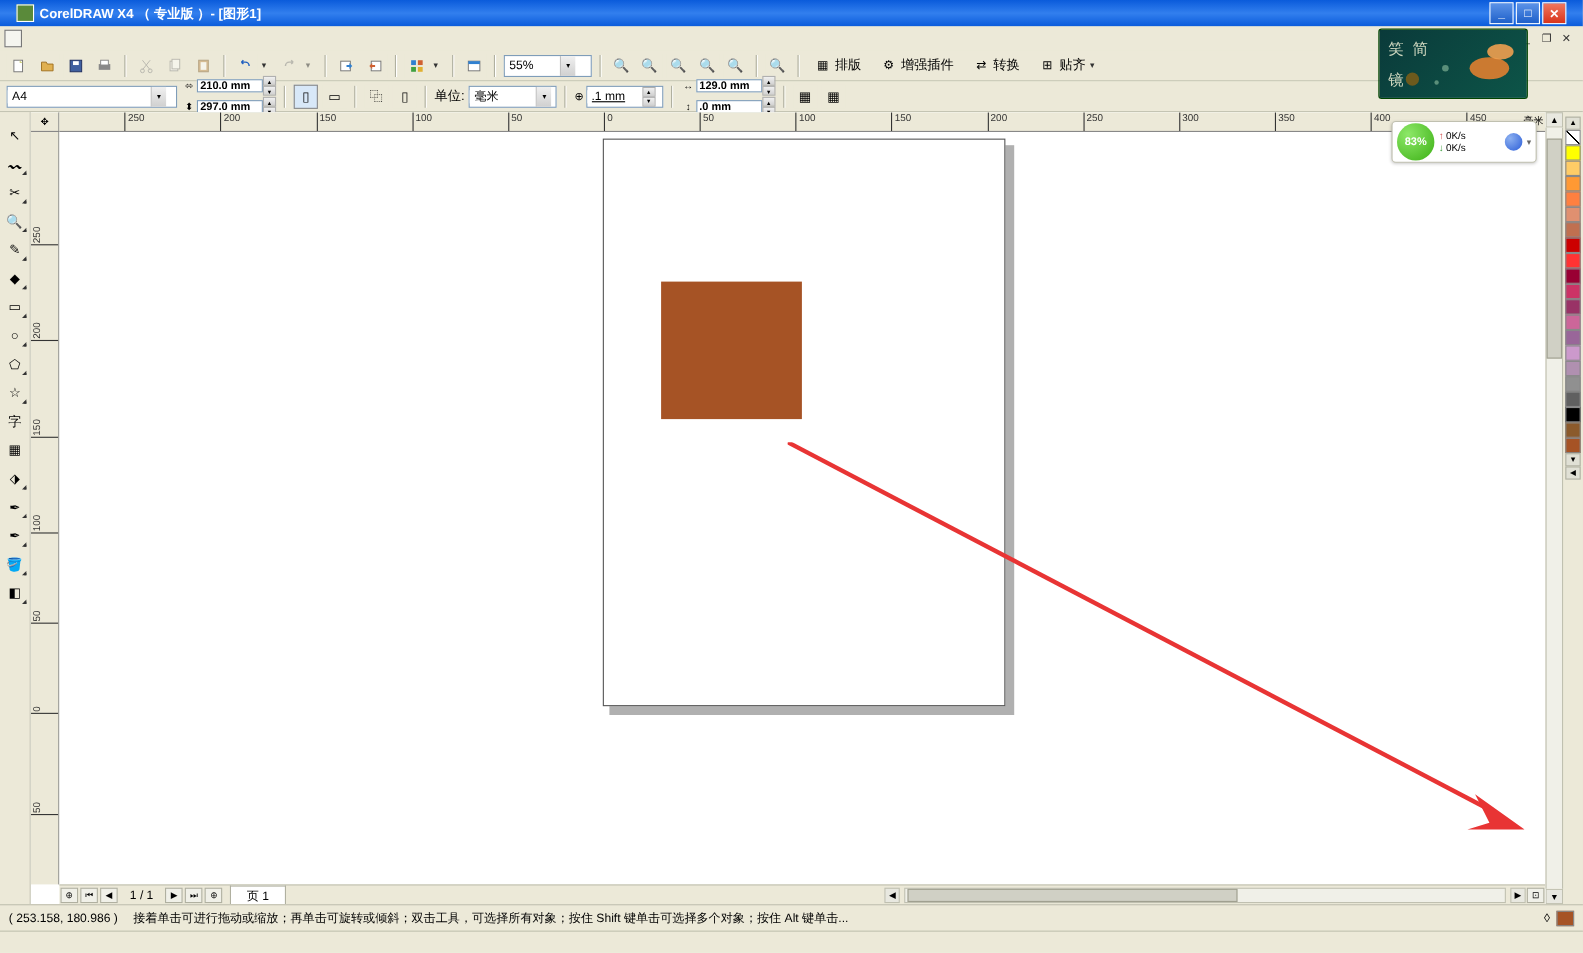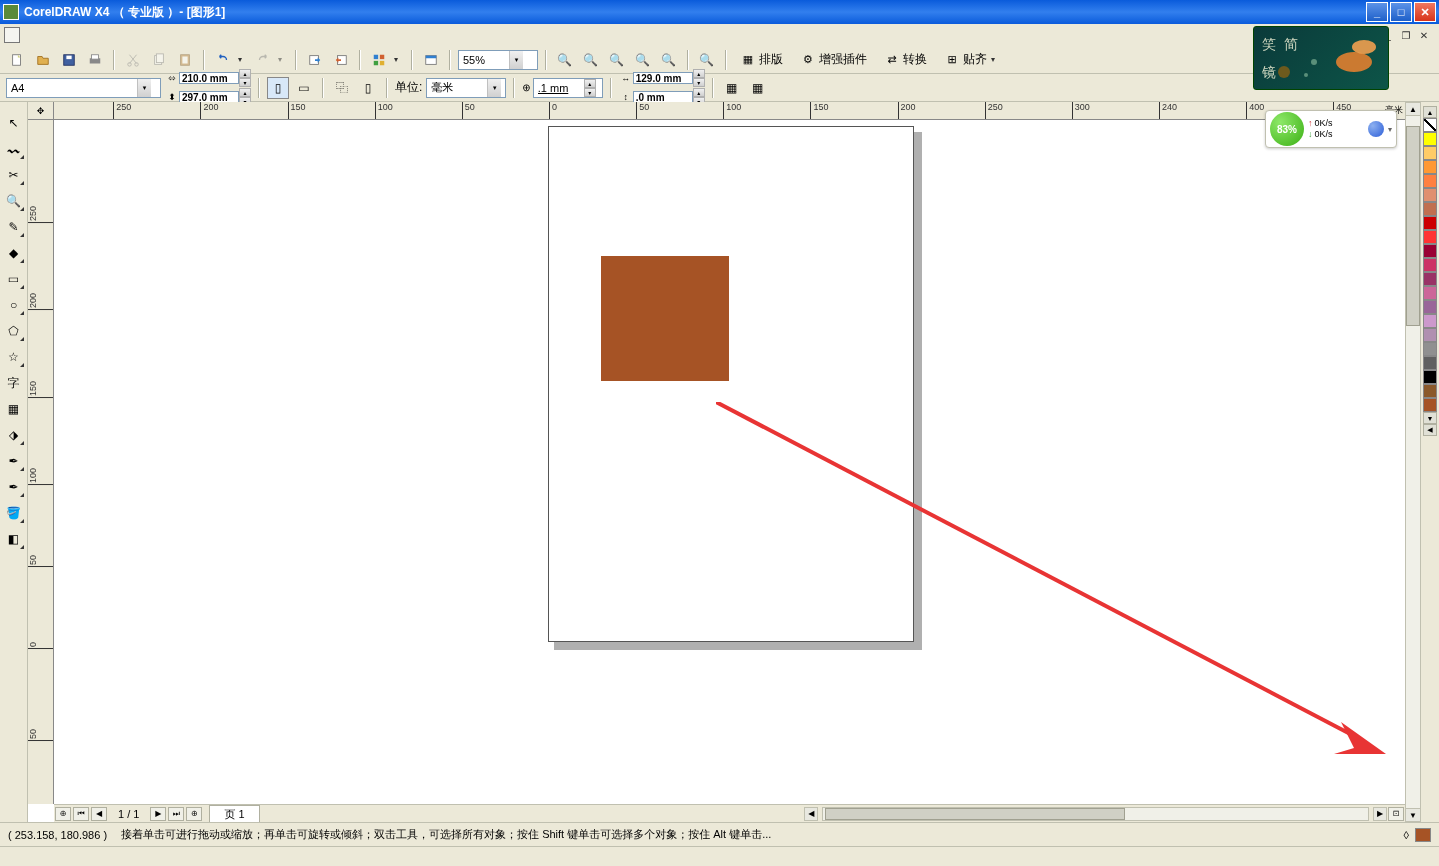--- a/index.html
+++ b/index.html
@@ -1,17 +1,17 @@
 <!DOCTYPE html>
 <html><head>
 <meta charset="utf-8">
 <style>
 * { margin: 0; padding: 0; box-sizing: border-box; font-family: "Microsoft YaHei", SimSun, sans-serif; }
 html, body { width: 1439px; height: 866px; overflow: hidden; background: #ece9d8; }
-.titlebar { height: 24px; background: linear-gradient(to bottom, #0a5bdb, #327fee, #0a5bdb); display: flex; align-items: center; padding: 0 3px; color: #fff; font-size: 12px; font-weight: bold; }
+.titlebar { height: 24px; background: linear-gradient(to bottom, #0a5bdb, #327fee, #0a5bdb); display: flex; align-items: center; padding: 0 15px; color: #fff; font-size: 12px; font-weight: bold; }
 .titlebar .app-icon { width: 16px; height: 16px; background: #5a8a3a; margin-right: 5px; border: 1px solid #fff; }
 .titlebar .title-text { flex: 1; }
 .titlebar .winbtns { display: flex; gap: 2px; }
 .titlebar .winbtn { width: 22px; height: 20px; border: 1px solid #fff; display: flex; align-items: center; justify-content: center; font-size: 11px; font-weight: bold; }
 .winbtn.min, .winbtn.max { background: linear-gradient(#5c93e8,#1e60c9); }
 .winbtn.close { background: linear-gradient(#f07860,#d8341a); }
 .menubar { height: 22px; background: #ece9d8; display: flex; align-items: center; padding: 0 4px; font-size: 12px; }
 .menubar .doc-icon { width: 16px; height: 16px; background: #f5f5f0; border: 1px solid #777; margin-right: 6px; }
 .menubar .menu-item { padding: 2px 8px; cursor: default; }
 .menubar .spacer { flex: 1; }
@@ -332,21 +332,21 @@
         <div class="tick" style="left: 233.571px;">150</div>
         <div class="tick" style="left: 320.714px;">100</div>
         <div class="tick" style="left: 407.857px;">50</div>
         <div class="tick" style="left: 495px;">0</div>
         <div class="tick" style="left: 582.143px;">50</div>
         <div class="tick" style="left: 669.286px;">100</div>
         <div class="tick" style="left: 756.429px;">150</div>
         <div class="tick" style="left: 843.571px;">200</div>
         <div class="tick" style="left: 930.714px;">250</div>
         <div class="tick" style="left: 1017.86px;">300</div>
-        <div class="tick" style="left: 1105px;">240</div>
+        <div class="tick" style="left: 1105px;">350</div>
         <div class="tick" style="left: 1192.14px;">400</div>
         <div class="tick" style="left: 1279.29px;">450</div>
       </div>
     <div class="ruler-v" id="ruler-v">
         <div class="tick" style="top: 86.2857px;">250</div>
         <div class="tick" style="top: 173.429px;">200</div>
         <div class="tick" style="top: 260.571px;">150</div>
         <div class="tick" style="top: 347.714px;">100</div>
         <div class="tick" style="top: 434.857px;">50</div>
         <div class="tick" style="top: 522px;">0</div>

